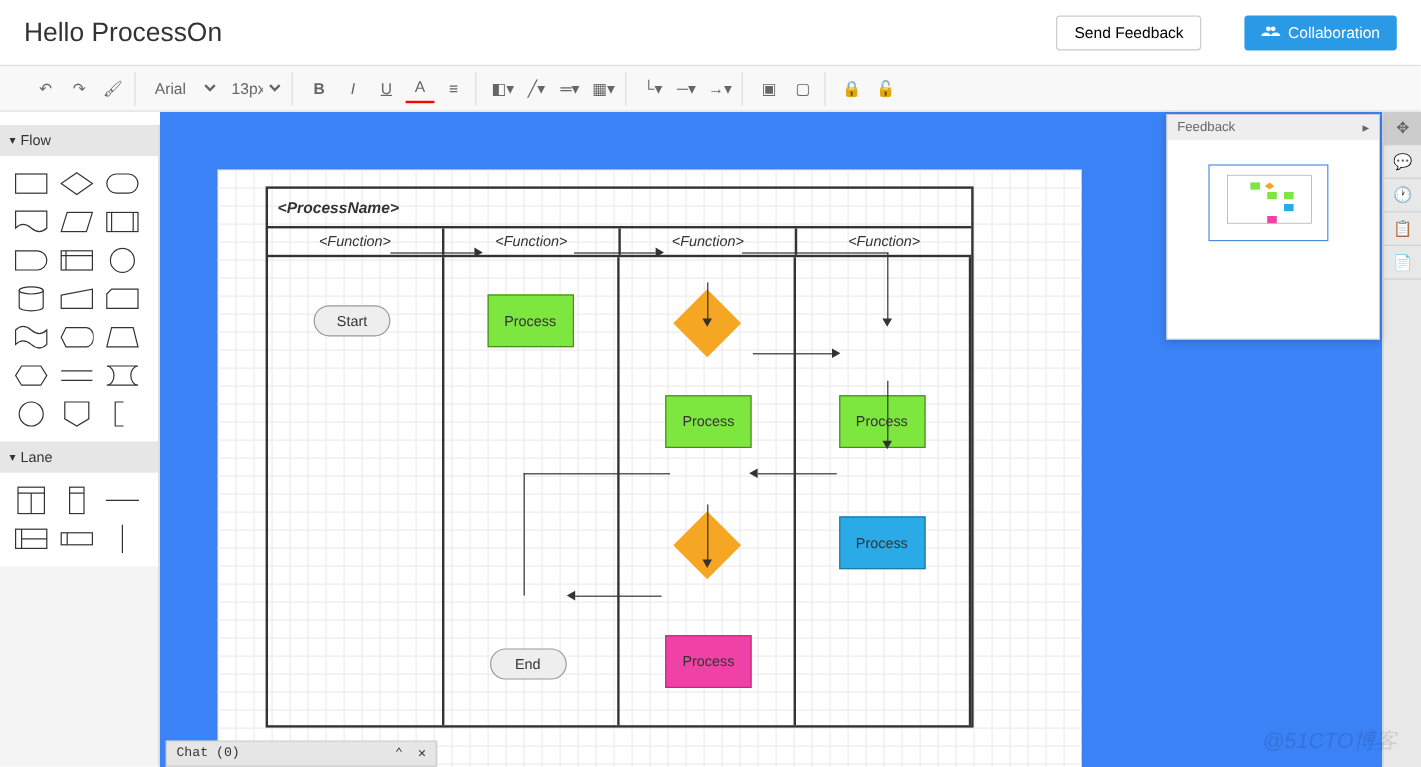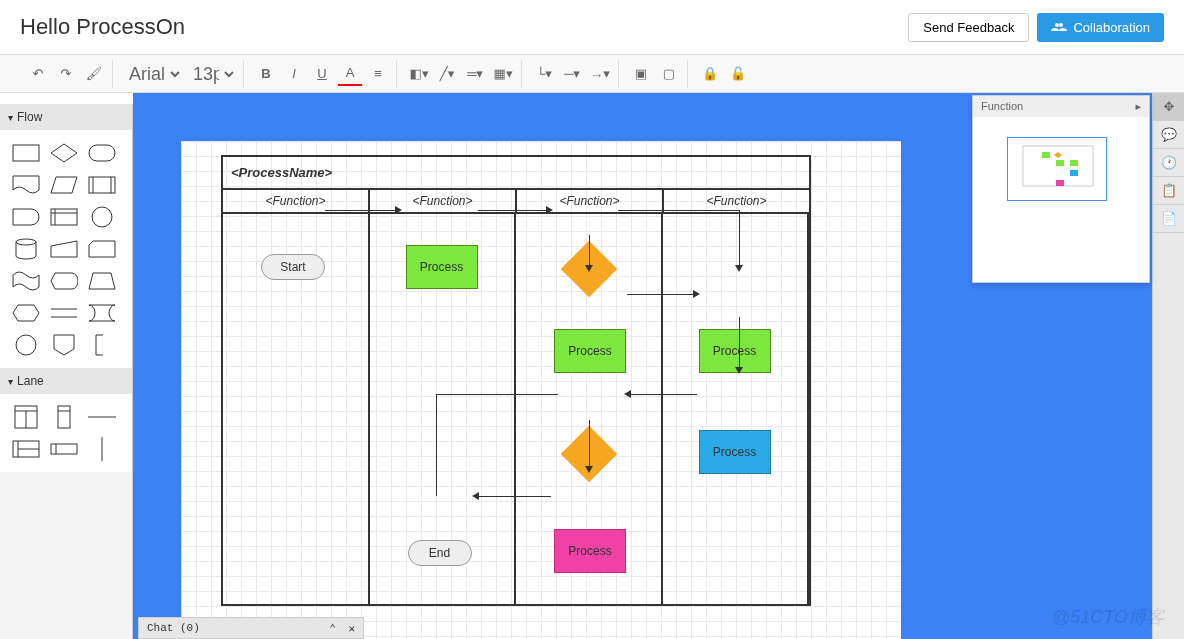--- a/index.html
+++ b/index.html
@@ -5,27 +5,27 @@
     * { box-sizing: border-box; margin: 0; padding: 0; }
     body { font-family: Arial, sans-serif; font-size: 13px; color: #333; width: 1184px; height: 639px; overflow: hidden; background: #fff; position: relative; }
     
     .header { display: flex; align-items: center; justify-content: space-between; padding: 6px 20px; border-bottom: 1px solid #ddd; height: 55px; }
     .header-left { display: flex; flex-direction: column; align-items: center; }
     .app-title { font-size: 22px; font-weight: 300; color: #333; }
     .menubar { display: flex; gap: 18px; margin-top: 4px; }
     .menubar span { font-size: 13px; color: #333; cursor: pointer; }
     .header-right { display: flex; gap: 8px; align-items: center; }
     .btn-feedback { background: #fff; border: 1px solid #ccc; border-radius: 3px; padding: 6px 14px; font-size: 13px; cursor: pointer; }
-    .btn-collab { background: #2a99e6; color: #fff; border: none; border-radius: 3px; padding: 7px 14px; font-size: 13px; cursor: pointer; display: flex; align-items: center; gap: 6px; }
+    .btn-collab { background: #2a99e6; color: #fff; border: none; border-radius: 3px; padding: 7px 14px; font-size: 13px; cursor: pointer; display: flex; align-items: flex-start; gap: 6px; margin-left: 28px; }
     
     .toolbar { display: flex; align-items: center; padding: 4px 20px; border-bottom: 1px solid #ddd; height: 38px; background: #f8f8f8; gap: 4px; }
     .toolbar-group { display: flex; align-items: center; gap: 4px; padding: 0 6px; border-right: 1px solid #ddd; height: 28px; }
     .toolbar-group:last-child { border-right: none; }
     .tool-btn { width: 24px; height: 24px; display: flex; align-items: center; justify-content: center; cursor: pointer; color: #666; }
-    .tool-select { border: none; background: transparent; font-size: 18px; color: #666; padding: 2px; }
+    .tool-select { border: none; background: transparent; font-size: 13px; color: #666; padding: 2px; }
     
     .main-area { display: flex; height: calc(100% - 93px); position: relative; }
     
     .sidebar { width: 133px; background: #f4f4f4; border-right: 1px solid #ccc; overflow-y: auto; margin-top: 11px; }
     .sidebar-section-header { display: flex; align-items: center; padding: 6px 8px; background: #e6e6e6; font-size: 12px; cursor: pointer; }
     .sidebar-section-header::before { content: '▾'; margin-right: 4px; font-size: 10px; }
     .shape-grid { display: flex; flex-wrap: wrap; padding: 8px; gap: 2px; background: #fff; }
     .shape-item { width: 36px; height: 30px; display: flex; align-items: center; justify-content: center; cursor: pointer; }
     
     .canvas-area { flex: 1; background: #3b82f6; position: relative; overflow: auto; }
@@ -349,21 +349,21 @@
 
           <div class="arrow-line" style="left:256px;top:339px;width:72px;height:1px"></div>
           <div class="arrow-head-l" style="left:249px;top:335px"></div>
         </div>
       </div>
     </div>
   </div>
 
   <div class="navigator">
     <div class="navigator-header">
-      <span>Function</span>
+      <span>Feedback</span>
       <span>▸</span>
     </div>
     <div class="navigator-body">
       <div class="navigator-thumb">
         <svg width="98" height="62">
             <rect x="15" y="8" width="70" height="40" fill="none" stroke="#999" stroke-width="0.5"></rect>
             <rect x="34" y="14" width="8" height="6" fill="#7de63f"></rect>
             <rect x="48" y="22" width="8" height="6" fill="#7de63f"></rect>
             <rect x="62" y="22" width="8" height="6" fill="#7de63f"></rect>
             <rect x="62" y="32" width="8" height="6" fill="#2aaae6"></rect>

